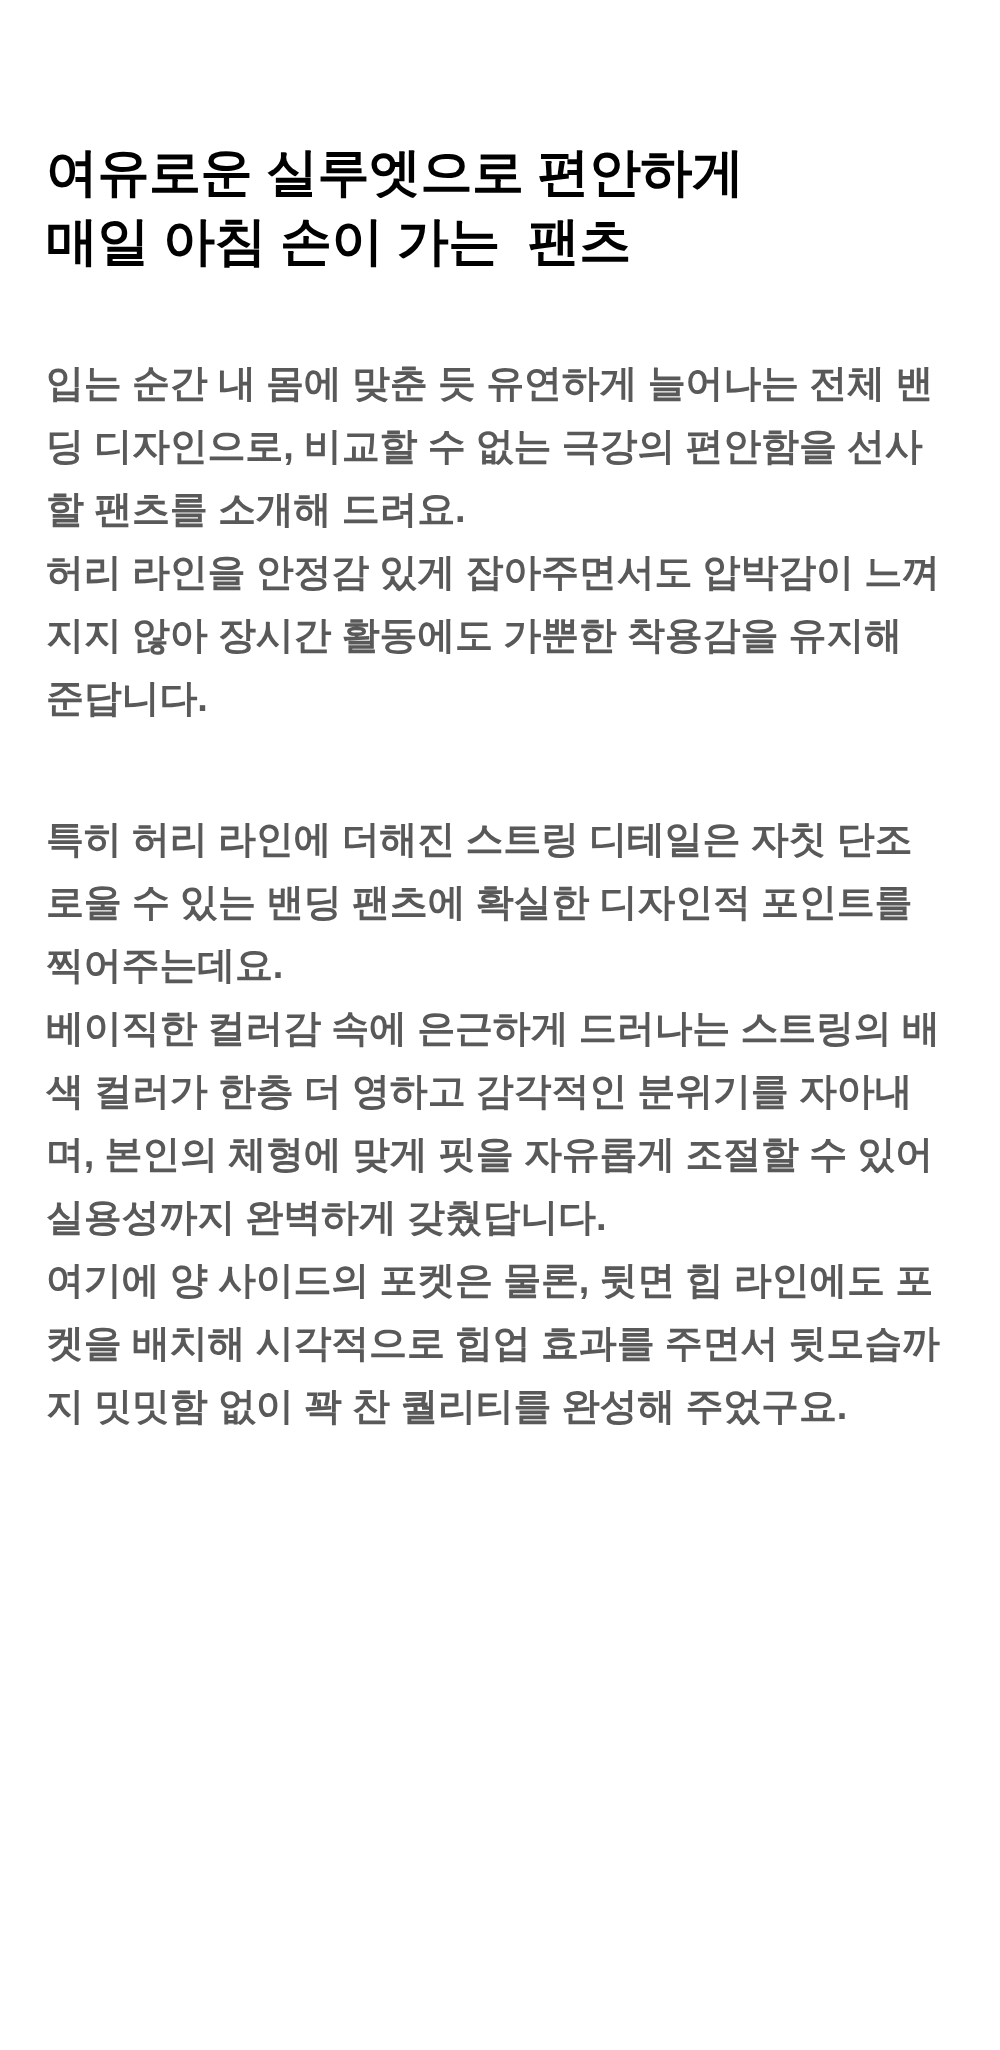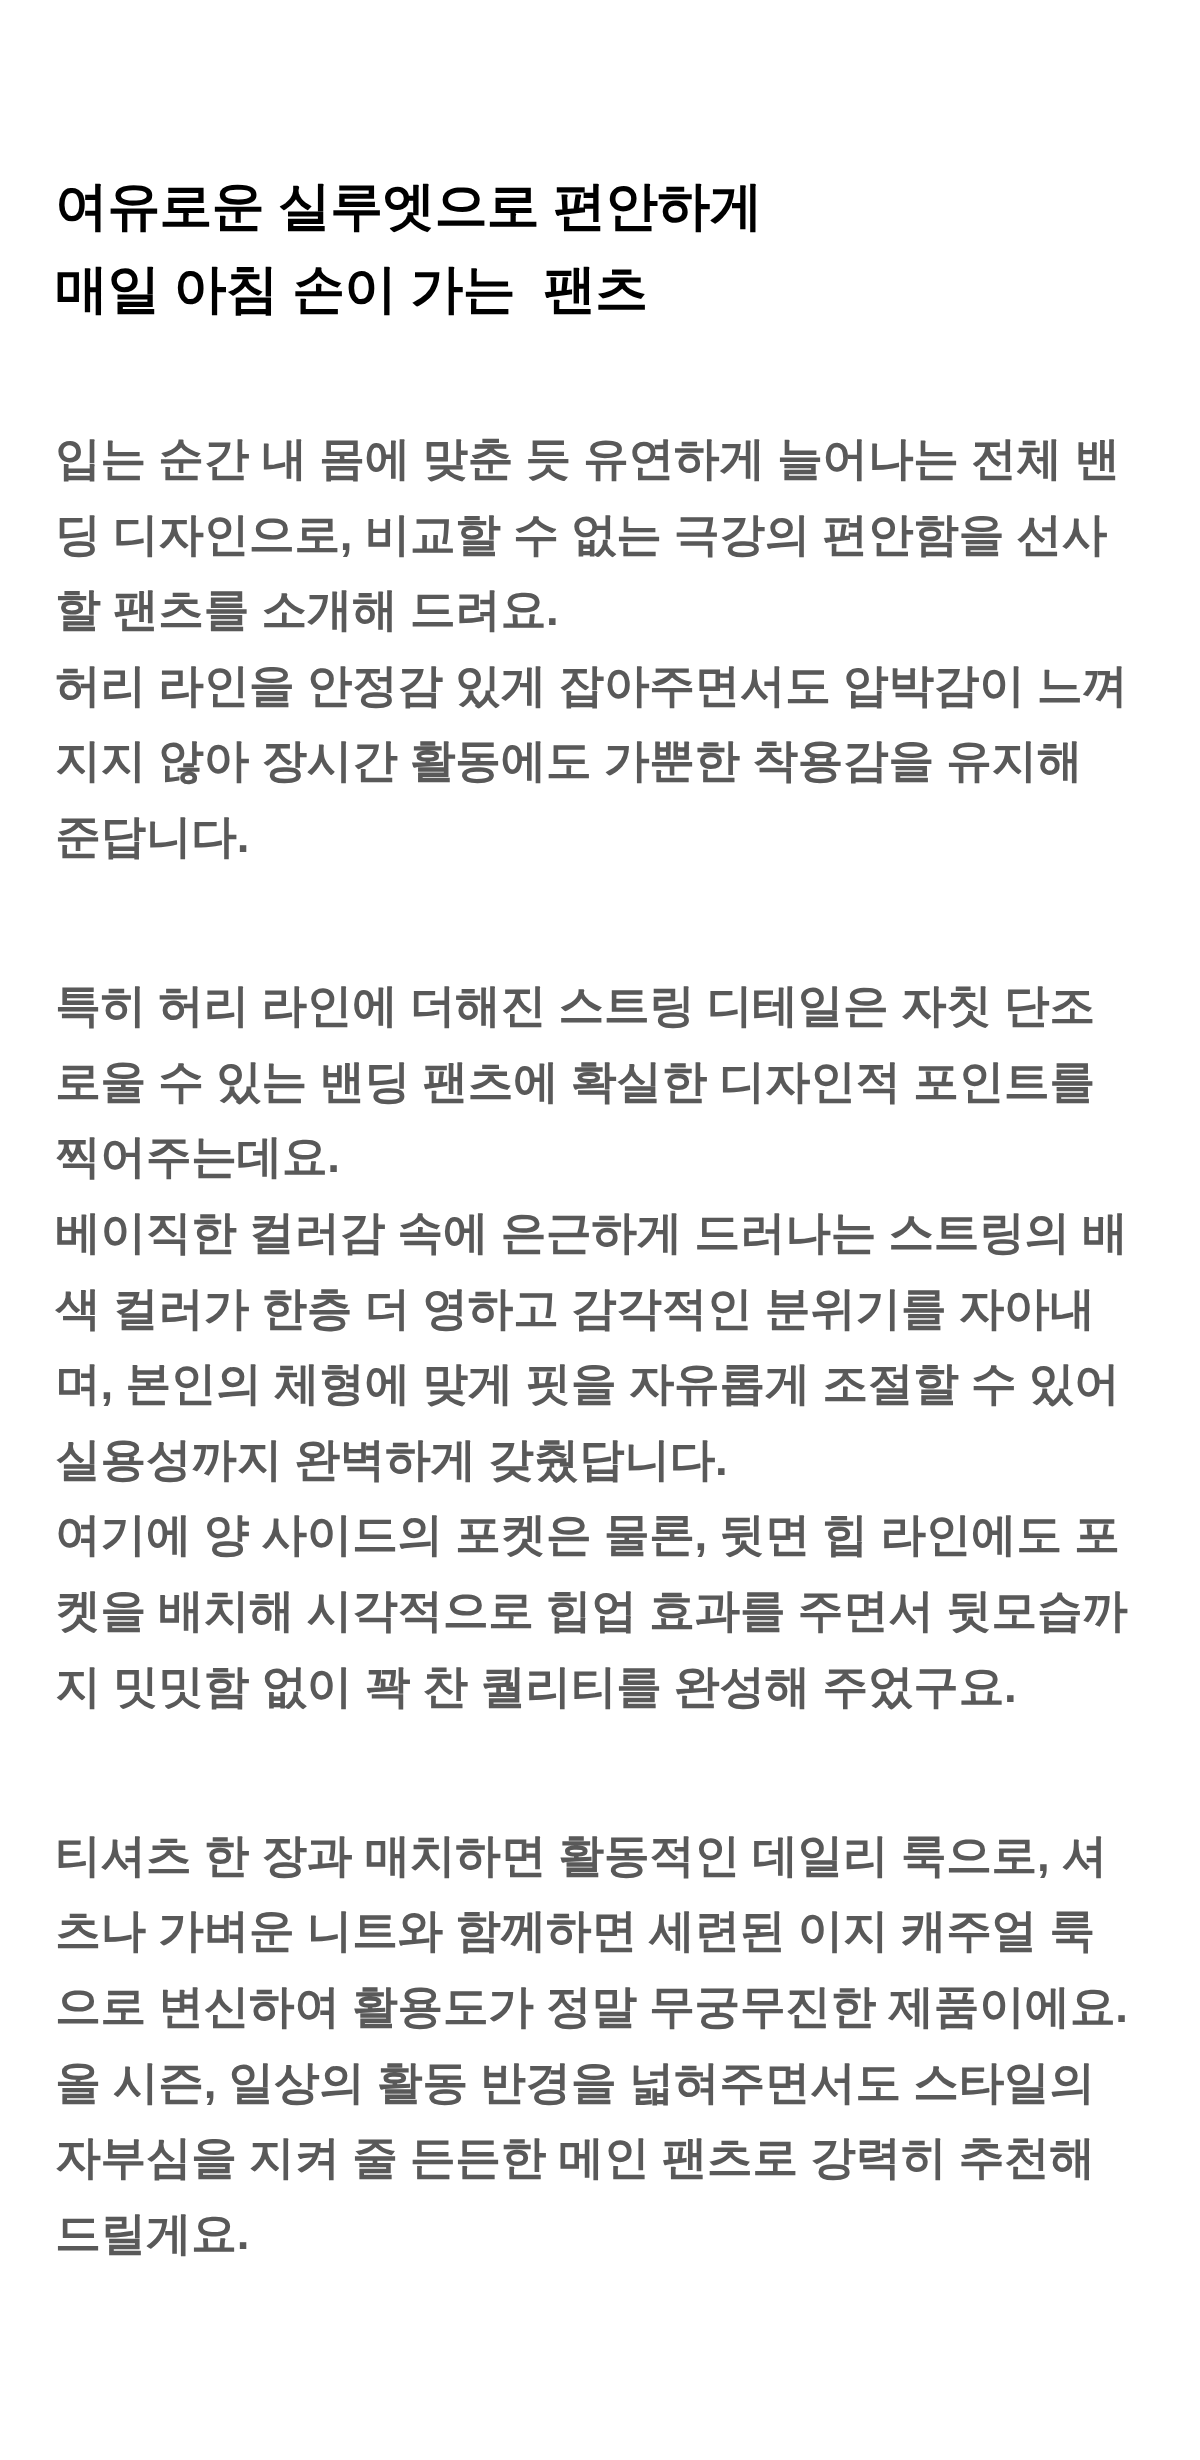--- a/index.html
+++ b/index.html
@@ -13,21 +13,21 @@
     font-family: "Liberation Sans", sans-serif;
     overflow: hidden;
   }
   .content {
     box-sizing: border-box;
     width: 1000px;
     padding: 138px 34px 0 46px;
   }
   .heading {
     margin: 0 0 76px 0;
-    font-size: 44px;
+    font-size: 52px;
     font-weight: 700;
     line-height: 69px;
     letter-spacing: -0.5px;
     color: #000000;
     white-space: pre-wrap;
     word-break: break-all;
   }
   .para {
     margin: 0 0 78px 0;
     font-size: 38px;
@@ -57,19 +57,13 @@
   <p class="para">특히 허리 라인에 더해진 스트링 디테일은 자칫 단조
 로울 수 있는 밴딩 팬츠에 확실한 디자인적 포인트를
 찍어주는데요.
 베이직한 컬러감 속에 은근하게 드러나는 스트링의 배
 색 컬러가 한층 더 영하고 감각적인 분위기를 자아내
 며, 본인의 체형에 맞게 핏을 자유롭게 조절할 수 있어
 실용성까지 완벽하게 갖췄답니다.
 여기에 양 사이드의 포켓은 물론, 뒷면 힙 라인에도 포
 켓을 배치해 시각적으로 힙업 효과를 주면서 뒷모습까
 지 밋밋함 없이 꽉 찬 퀄리티를 완성해 주었구요.</p>
-  <p class="para">티셔츠 한 장과 매치하면 활동적인 데일리 룩으로, 셔
-츠나 가벼운 니트와 함께하면 세련된 이지 캐주얼 룩
-으로 변신하여 활용도가 정말 무궁무진한 제품이에요.
-올 시즌, 일상의 활동 반경을 넓혀주면서도 스타일의
-자부심을 지켜 줄 든든한 메인 팬츠로 강력히 추천해
-드릴게요.</p>
 </main>
 
 </body></html>

